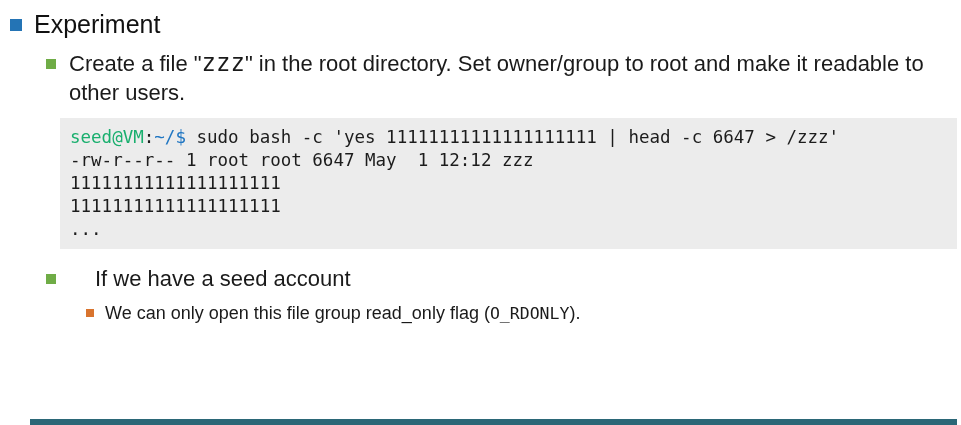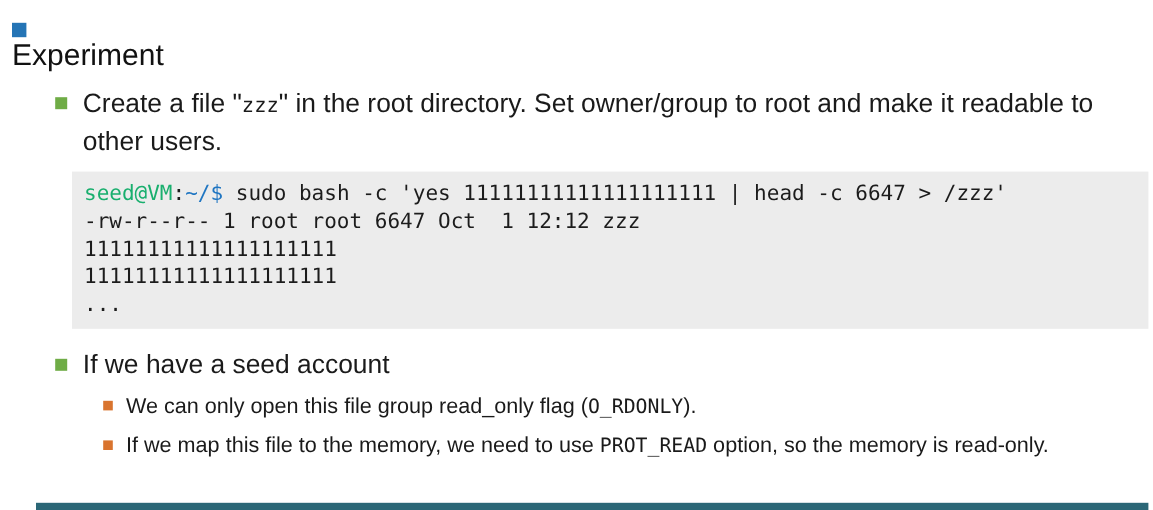--- a/index.html
+++ b/index.html
@@ -7,29 +7,29 @@
     width: 961px; height: 425px;
     background: #ffffff;
     font-family: "Liberation Sans", sans-serif;
     color: #141414;
   }
   .slide { position: relative; width: 961px; height: 425px; overflow: hidden; background: #ffffff; }
 
   .row { display: flex; align-items: flex-start; }
 
   
-  .title-row { margin: 9px 3px 0 10px; flex-direction: column; }
+  .title-row { margin: 9px 3px 0 10px; }
   .title-sq { width: 12px; height: 12px; background: #2474b5; margin: 10px 12px 0 0; }
   .title-text { font-size: 25px; line-height: 31px; color: #111111; }
 
   
   .b2-row { margin: 9px 0 0 46px; }
   .b2-sq { width: 10px; height: 10px; background: #6fac46; margin: 10px 13px 0 0; }
   .b2-text { font-size: 22px; line-height: 29px; max-width: 884px; color: #1a1a1a; }
-  .b2-text .mono { font-size: 17px; text-align: center; }
+  .b2-text .mono { font-size: 24px; text-align: center; }
 
   
   .terminal {
     margin: 11px 0 0 60px;
     width: 877px;
     background: #ececec;
     padding: 8px 10px 8px 10px;
     font-family: "DejaVu Sans Mono", monospace;
     font-size: 17.5px;
     line-height: 23px;
@@ -42,21 +42,21 @@
   .t-cmd   { color: #1c1c1c; }
 
   
   .b3-row { margin: 8px 0 0 86px; }
   .b3-sq { width: 8px; height: 8px; background: #d9742e; margin: 8px 11px 0 0; }
   .b3-text { font-size: 18px; line-height: 24px; max-width: 798px; color: #1a1a1a; }
   .b3-text .mono { font-size: 16.5px; }
 
   .mono { font-family: "DejaVu Sans Mono", monospace; }
 
-  .seed-row { margin-top: 15px; }
+  .seed-row { margin-top: 15px; gap: 26px; }
 
   .footer-bar {
     position: absolute;
     left: 30px; bottom: 0;
     width: 927px; height: 6px;
     background: #2b6777;
   }
 </style>
 </head>
 <body>
@@ -68,36 +68,32 @@
     <div class="title-text">Experiment</div>
   </div>
 
   <div class="row b2-row">
     <div class="b2-sq"></div>
     <div class="b2-text"><span>Create a file "</span><span class="mono">zzz</span><span>" in the root directory. Set owner/group to root and make it readable to other users.</span></div>
   </div>
 
   <div class="terminal">
     <div class="tline"><span class="t-user">seed@VM</span><span class="t-colon">:</span><span class="t-path">~/$</span><span class="t-cmd"> sudo bash -c 'yes 11111111111111111111 | head -c 6647 &gt; /zzz'</span></div>
-    <div class="tline"><span>-rw-r--r-- 1 root root 6647 Oct  1 12:12 zzz</span></div>
+    <div class="tline"><span>-rw-r--r-- 1 root root 6647 May  1 12:12 zzz</span></div>
     <div class="tline"><span>11111111111111111111</span></div>
     <div class="tline"><span>11111111111111111111</span></div>
     <div class="tline"><span>...</span></div>
   </div>
 
   <div class="row b2-row seed-row">
     <div class="b2-sq"></div>
     <div class="b2-text">If we have a seed account</div>
   </div>
 
   <div class="row b3-row">
     <div class="b3-sq"></div>
     <div class="b3-text"><span>We can only open this file group read_only flag (</span><span class="mono">O_RDONLY</span><span>).</span></div>
   </div>
 
-  <div class="row b3-row">
-    <div class="b3-sq"></div>
-    <div class="b3-text"><span>If we map this file to the memory, we need to use </span><span class="mono">PROT_READ</span><span> option, so the memory is read-only.</span></div>
-  </div>
 
   <div class="footer-bar"></div>
 
 </div>
 
 </body></html>

